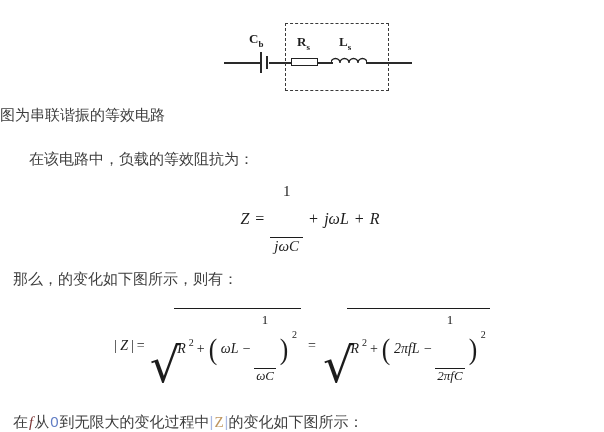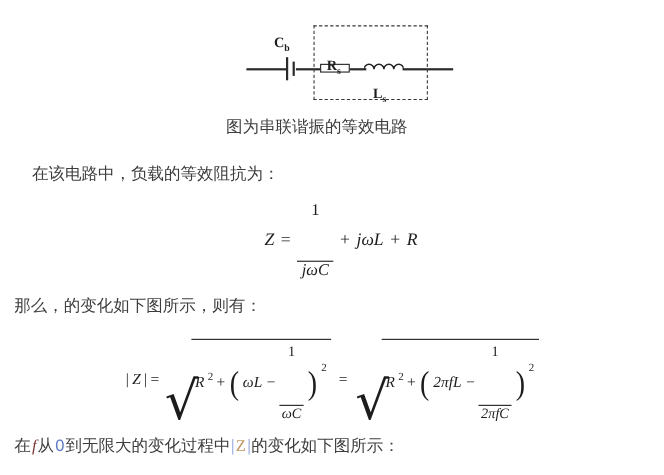--- a/index.html
+++ b/index.html
@@ -23,31 +23,31 @@
   .dashed-box{position:absolute;left:285px;top:23px;width:102px;height:66px;
               border:1px dashed #3a3a3a;}
   .resistor{position:absolute;left:291px;top:58px;width:27px;height:8px;
             border:1.5px solid #222;background:#fff;box-sizing:border-box;}
   .coil{position:absolute;left:331px;top:53px;width:36px;height:11px;}
   .coil path{stroke:#222;stroke-width:1.4;fill:none;}
   .clabel{position:absolute;font-family:"Liberation Serif",serif;font-size:13px;
           color:#1e1e1e;font-weight:600;}
   .clabel sub{font-size:9px;font-weight:600;}
   .cap-label{left:249px;top:31px;}
-  .res-label{left:297px;top:34px;margin-top:18px;}
-  .ind-label{left:339px;top:34px;margin-top:43px;}
+  .res-label{left:297px;top:34px;}
+  .ind-label{left:339px;top:34px;}
 
-  .caption{position:absolute;left:0;top:106px;width:576px;text-align:center;
+  .caption{position:absolute;left:0;top:106px;width:576px;
            font-size:15px;color:var(--text);}
 
   
   .para{position:absolute;font-size:15px;line-height:20px;color:var(--text);white-space:nowrap;}
   .p1{left:29px;top:149px;}
   .p2{left:13px;top:269px;}
-  .p3{left:13px;top:396px;}
+  .p3{left:13px;top:412px;}
   .p3 .f-var{font-family:"Liberation Serif",serif;font-style:italic;color:var(--f-tint);padding:0 1px;}
   .p3 .zero{color:var(--zero-tint);padding:0 1px;}
   .p3 .bar-t{color:var(--bar-tint);}
   .p3 .z-var{font-family:"Liberation Serif",serif;color:var(--z-tint);padding:0 1px;}
 
   
   .formula{position:absolute;left:0;width:604px;display:flex;align-items:center;
            justify-content:center;font-family:"Liberation Serif",serif;color:var(--formula);}
   .var{font-style:italic;}
   .op{font-style:normal;}

